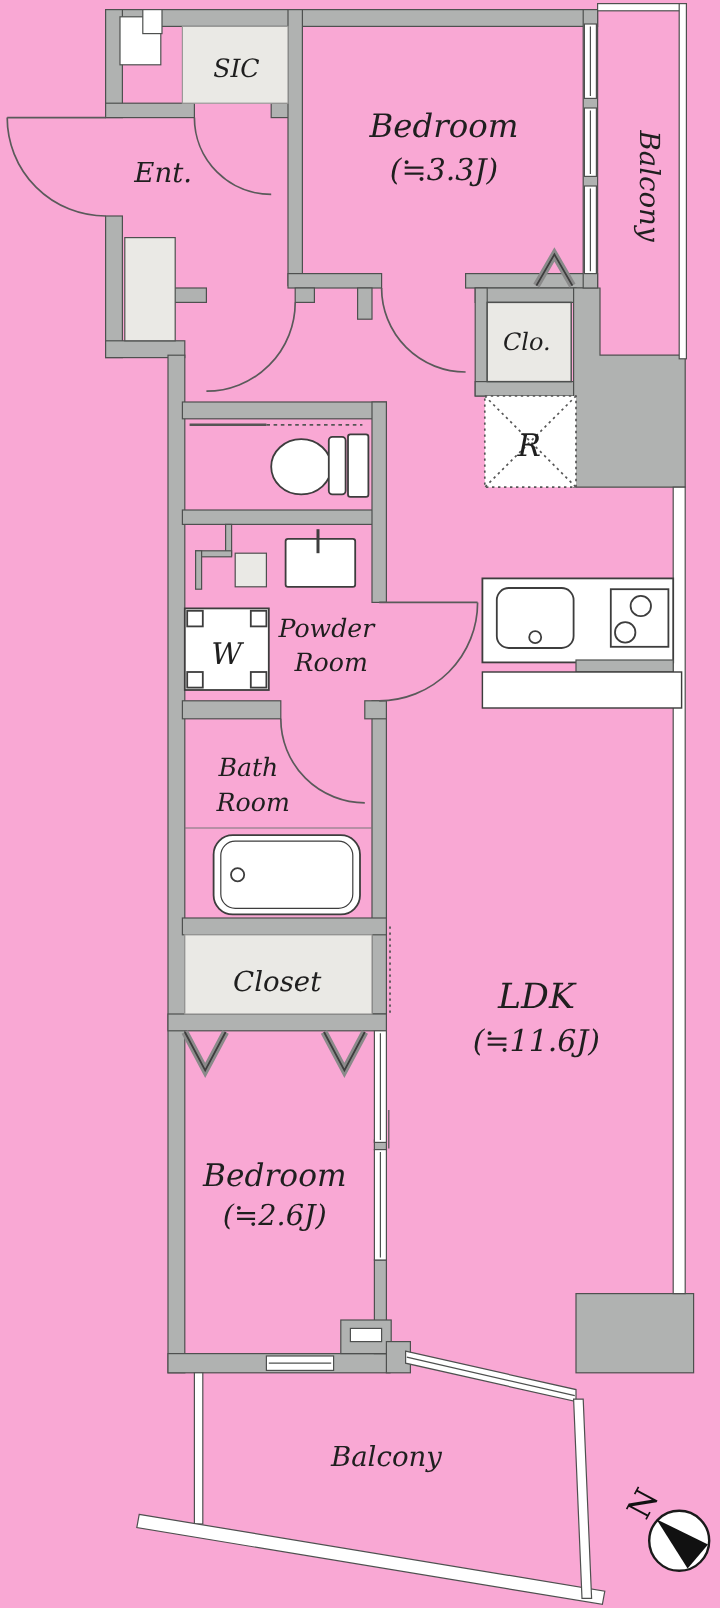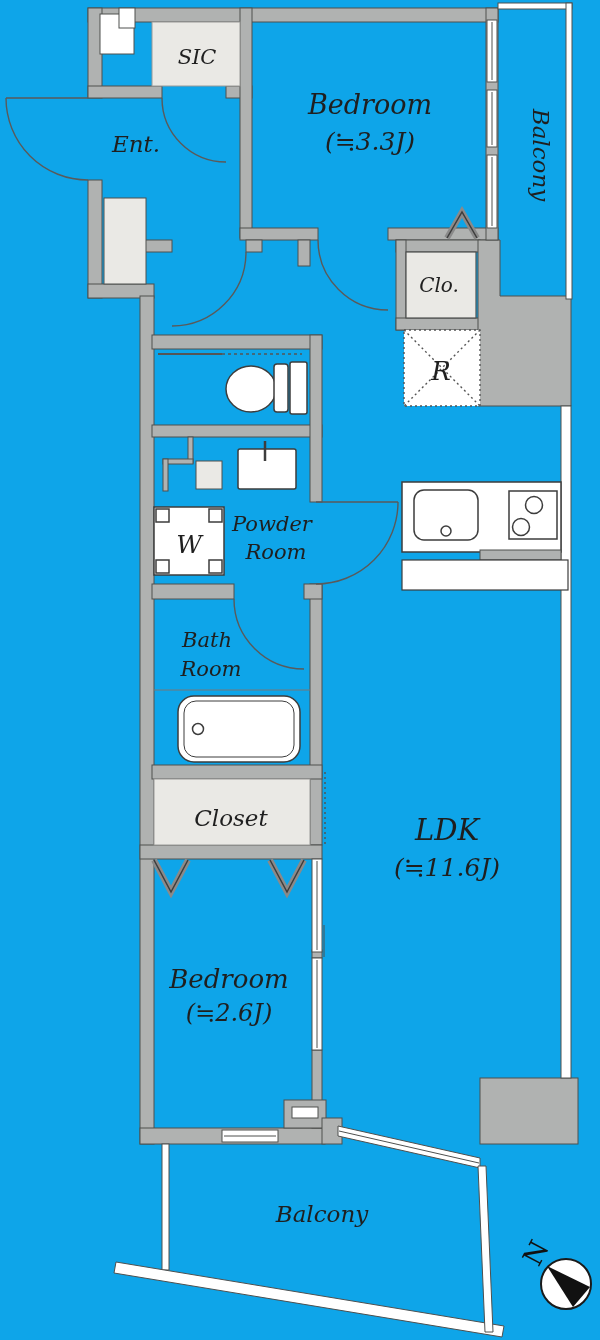--- a/index.html
+++ b/index.html
@@ -1,16 +1,16 @@
 <!DOCTYPE html>
 <html><head>
 <meta charset="utf-8">
 <style>
   html,body{margin:0;padding:0;background:#ffffff;}
-  .stage{position:relative;width:600px;height:1340px;background:#0ea5e9;overflow:hidden;
+  .stage{position:relative;width:600px;height:1340px;background:#f9a8d4;overflow:hidden;
          font-family:"DejaVu Serif","Liberation Serif",serif;}
   svg{display:block}
   .room-label{font-family:"DejaVu Serif","Liberation Serif",serif;font-style:italic;fill:#1f1f1f;}
   .compass-label{font-family:"DejaVu Serif","Liberation Serif",serif;fill:#111;}
 </style>
 </head>
 <body>
 
 <div class="stage">
 <svg width="600" height="1340" viewBox="0 0 600 1340">

